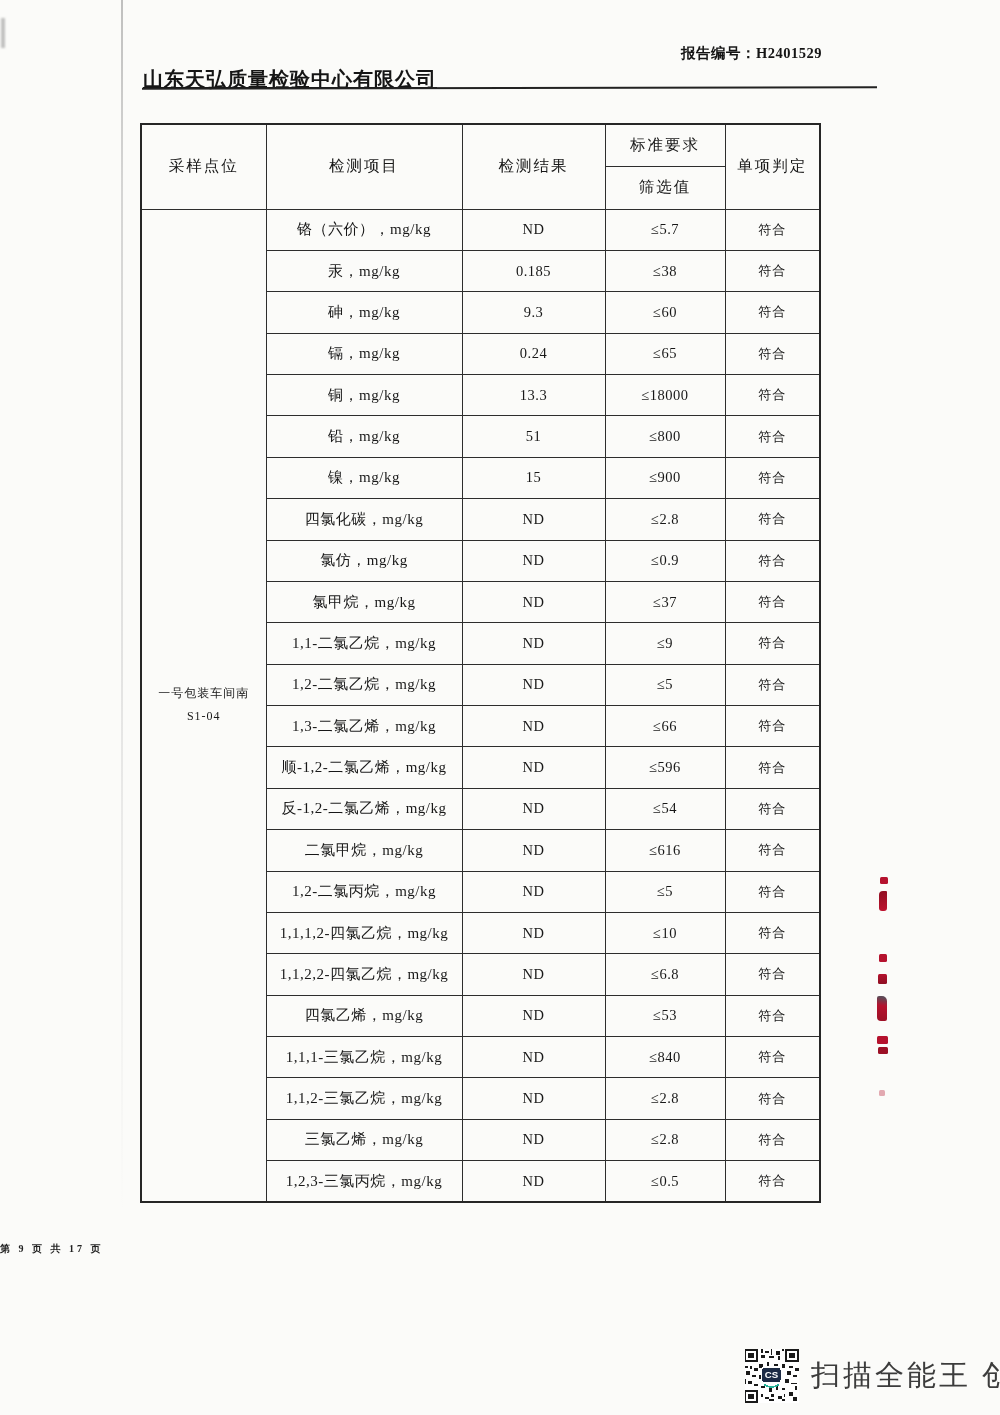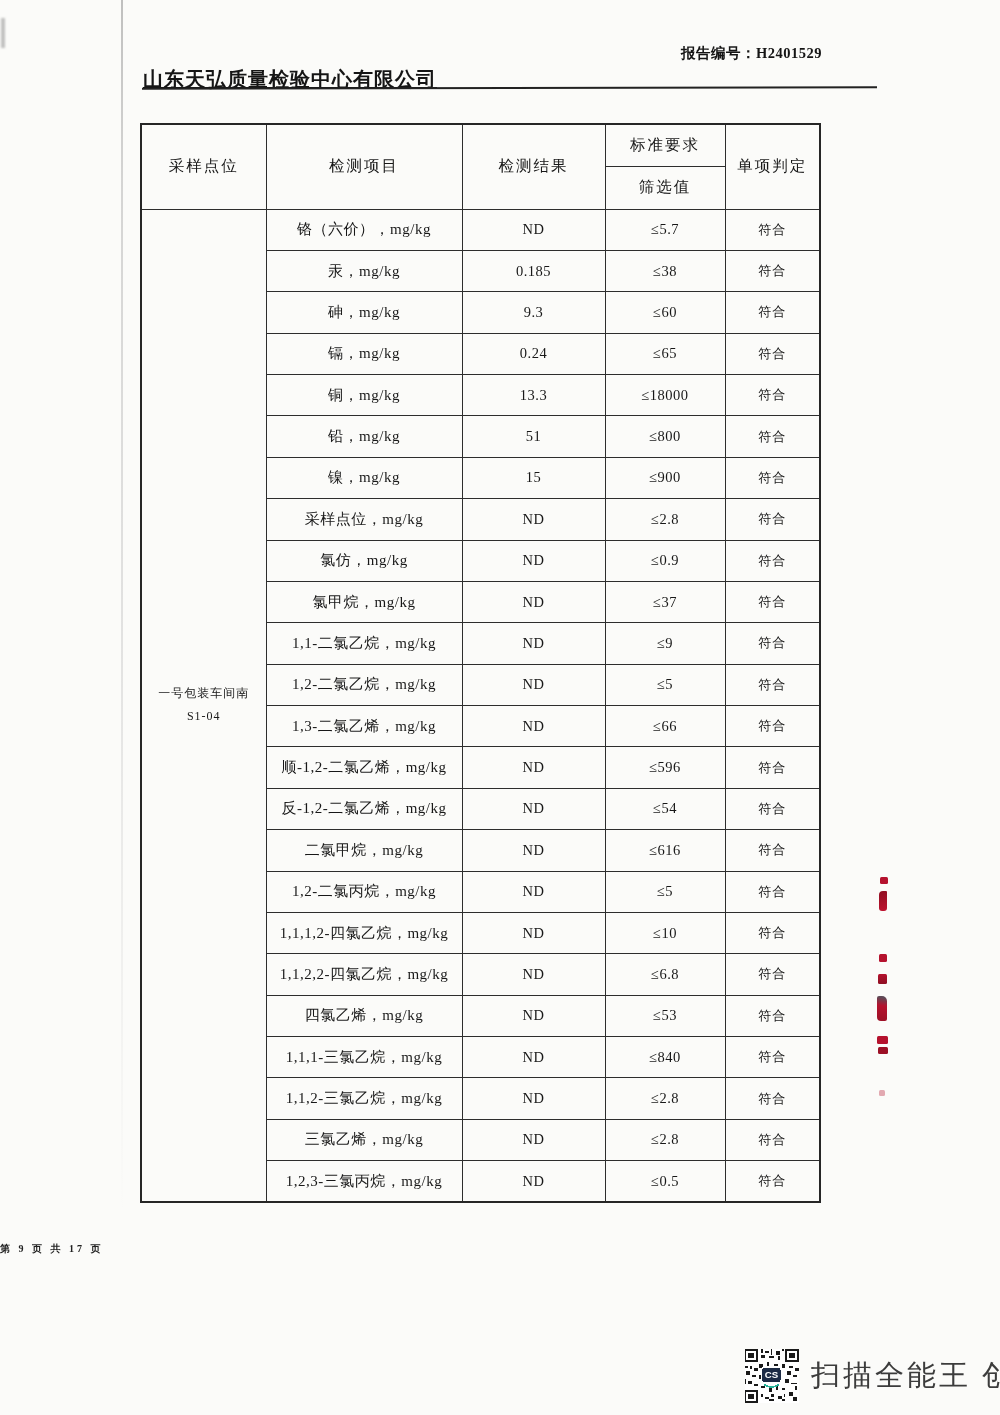--- a/index.html
+++ b/index.html
@@ -152,21 +152,21 @@
     <td class="standard-cell">≤800</td>
     <td class="judgment-cell">符合</td>
   </tr>
       <tr>
     <td class="item-cell">镍，mg/kg</td>
     <td class="result-cell">15</td>
     <td class="standard-cell">≤900</td>
     <td class="judgment-cell">符合</td>
   </tr>
       <tr>
-    <td class="item-cell">采样点位，mg/kg</td>
+    <td class="item-cell">四氯化碳，mg/kg</td>
     <td class="result-cell">ND</td>
     <td class="standard-cell">≤2.8</td>
     <td class="judgment-cell">符合</td>
   </tr>
       <tr>
     <td class="item-cell">氯仿，mg/kg</td>
     <td class="result-cell">ND</td>
     <td class="standard-cell">≤0.9</td>
     <td class="judgment-cell">符合</td>
   </tr>

